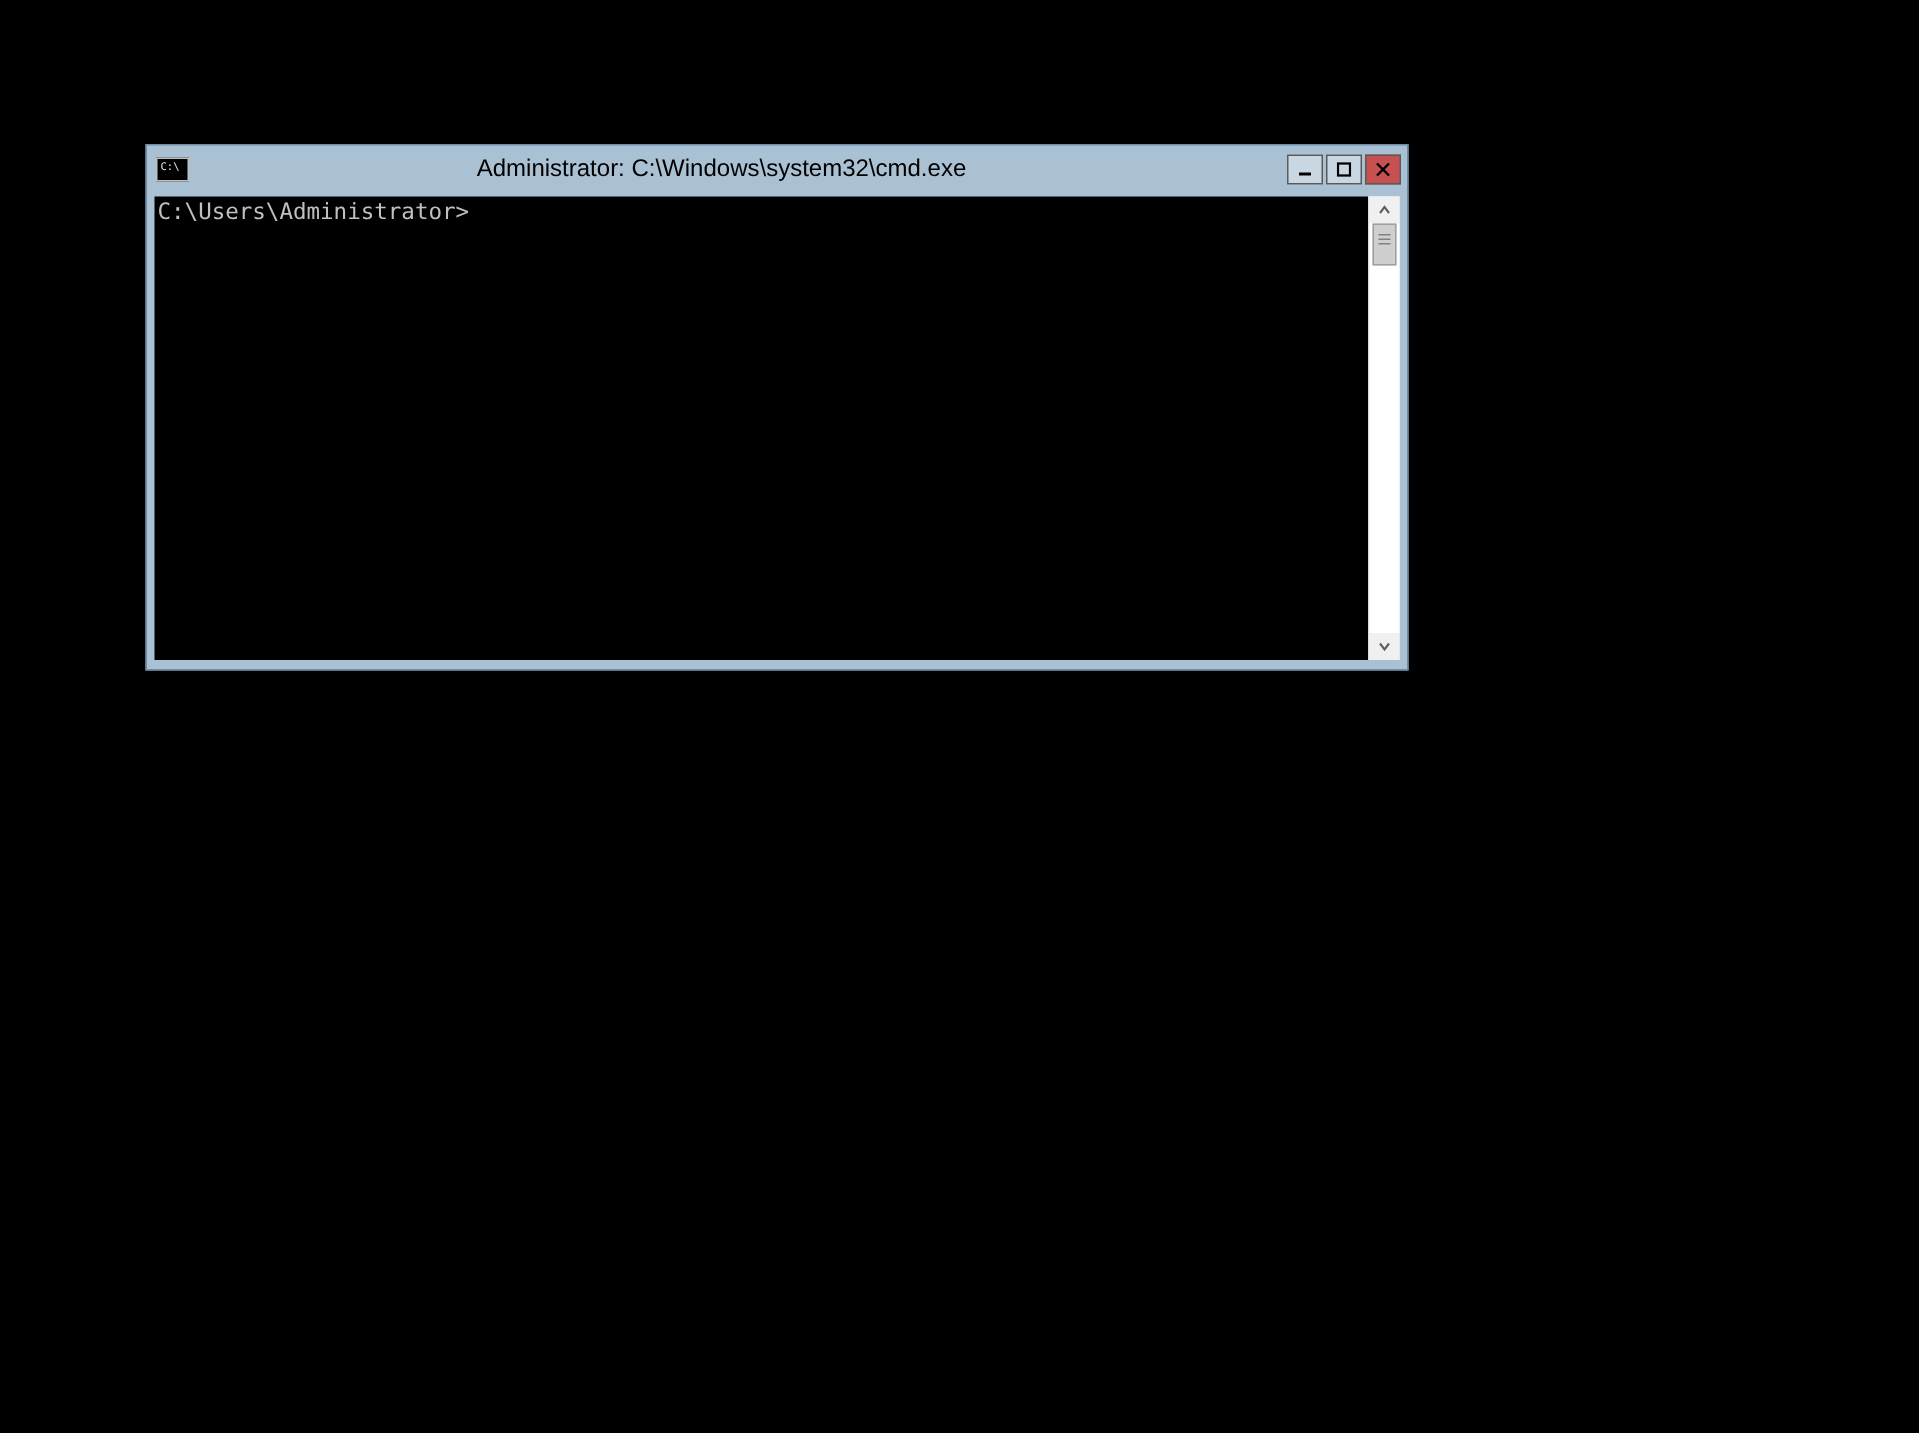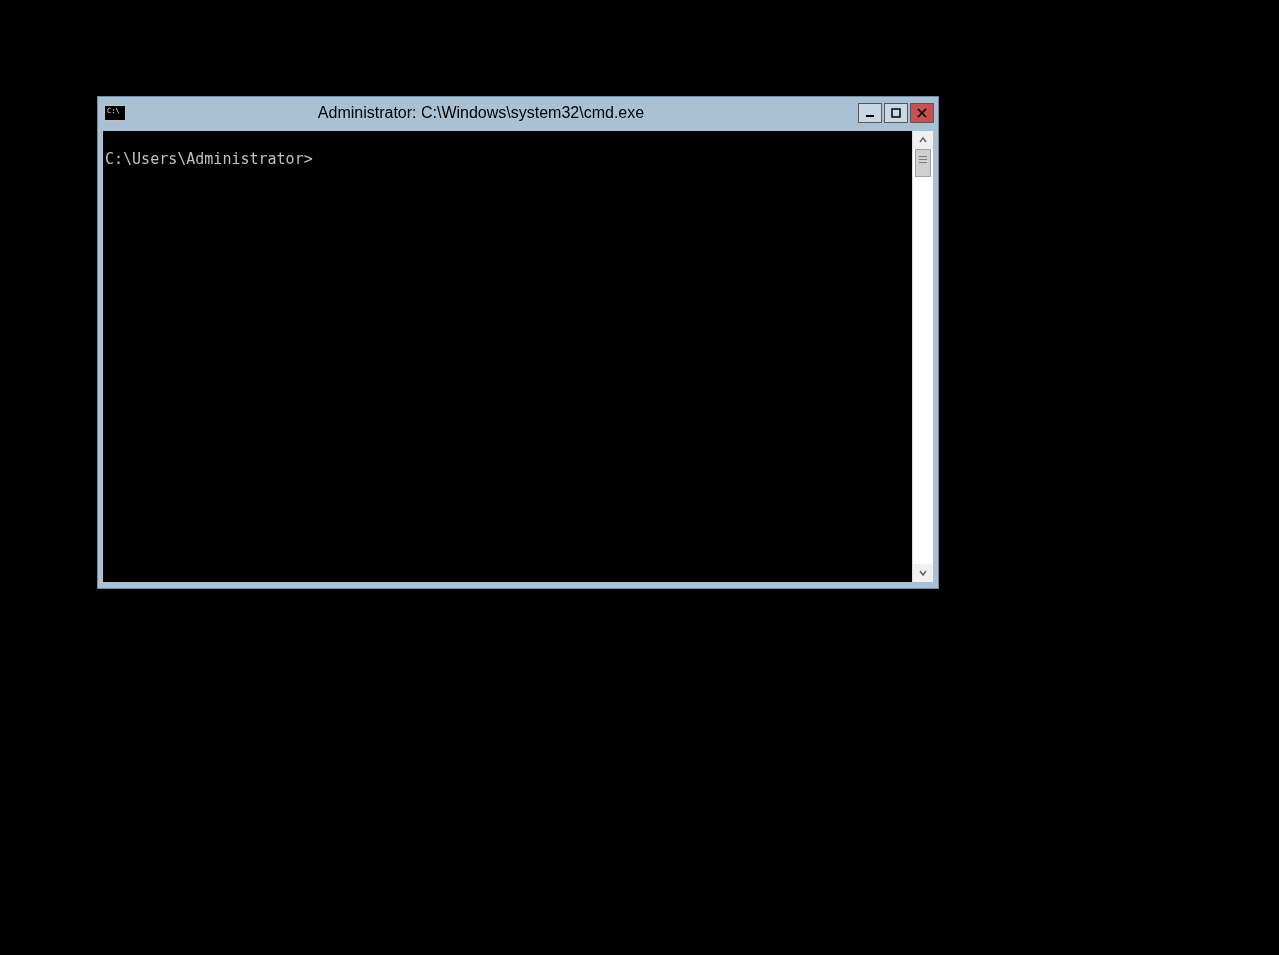--- a/index.html
+++ b/index.html
@@ -10,21 +10,21 @@
     background: #000000;
     overflow: hidden;
     font-family: "Segoe UI", Tahoma, sans-serif;
   }
 
   .window {
     position: absolute;
     left: 97px;
     top: 96px;
     width: 842px;
-    height: 493px;
+    height: 351px;
     background: #aac0d3;
     border: 1px solid #6f8ca7;
     box-sizing: border-box;
   }
 
   
   .titlebar {
     height: 32px;
     display: flex;
     align-items: center;
@@ -93,21 +93,21 @@
     display: flex;
   }
 
   .console {
     flex: 1 1 auto;
     background: #000000;
     color: #c0c0c0;
     font-family: Consolas, "Lucida Console", monospace;
     font-size: 15px;
     line-height: 18px;
-    padding: 19px 2px;
+    padding: 1px 2px;
     white-space: pre;
     overflow: hidden;
   }
 
   
   .vscroll {
     flex: 0 0 20px;
     background: #ffffff;
     display: flex;
     flex-direction: column;

